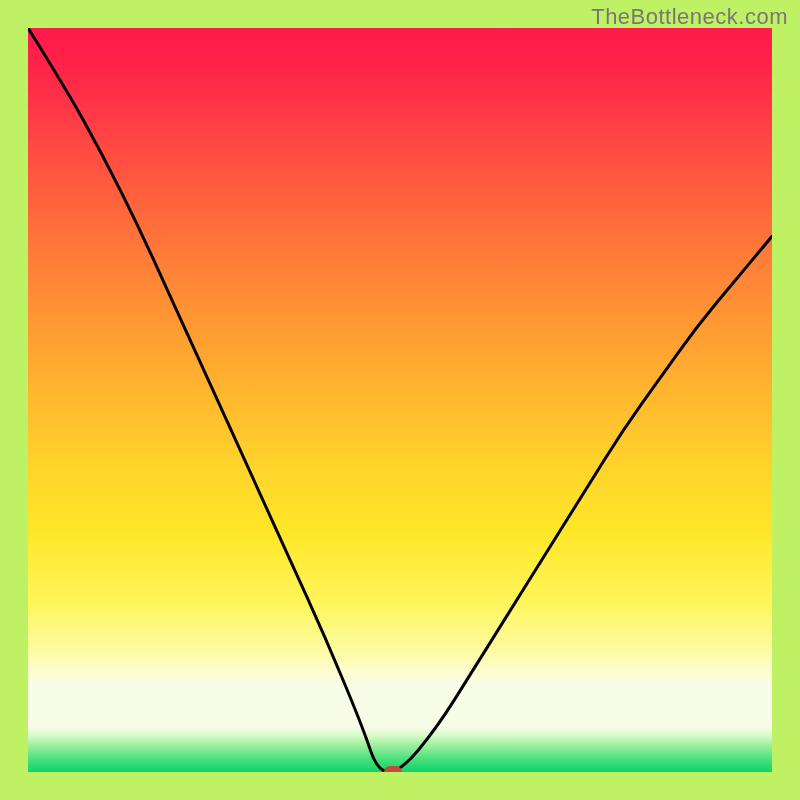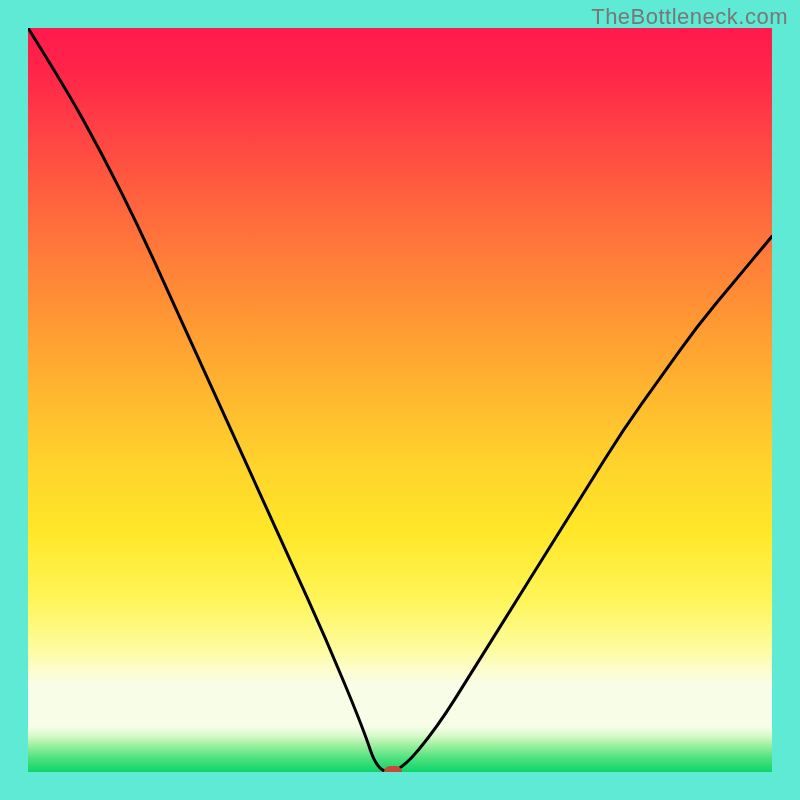--- a/index.html
+++ b/index.html
@@ -8,21 +8,21 @@
     width: 800px;
     height: 800px;
     background: #000;
     font-family: Arial, Helvetica, sans-serif;
     overflow: hidden;
   }
   .frame {
     position: relative;
     width: 800px;
     height: 800px;
-    background: #5eead4;
+    background: #bef264;
   }
   .watermark {
     position: absolute;
     top: 4px;
     right: 12px;
     color: #777;
     font-size: 22px;
     letter-spacing: 0.5px;
     z-index: 50;
   }

